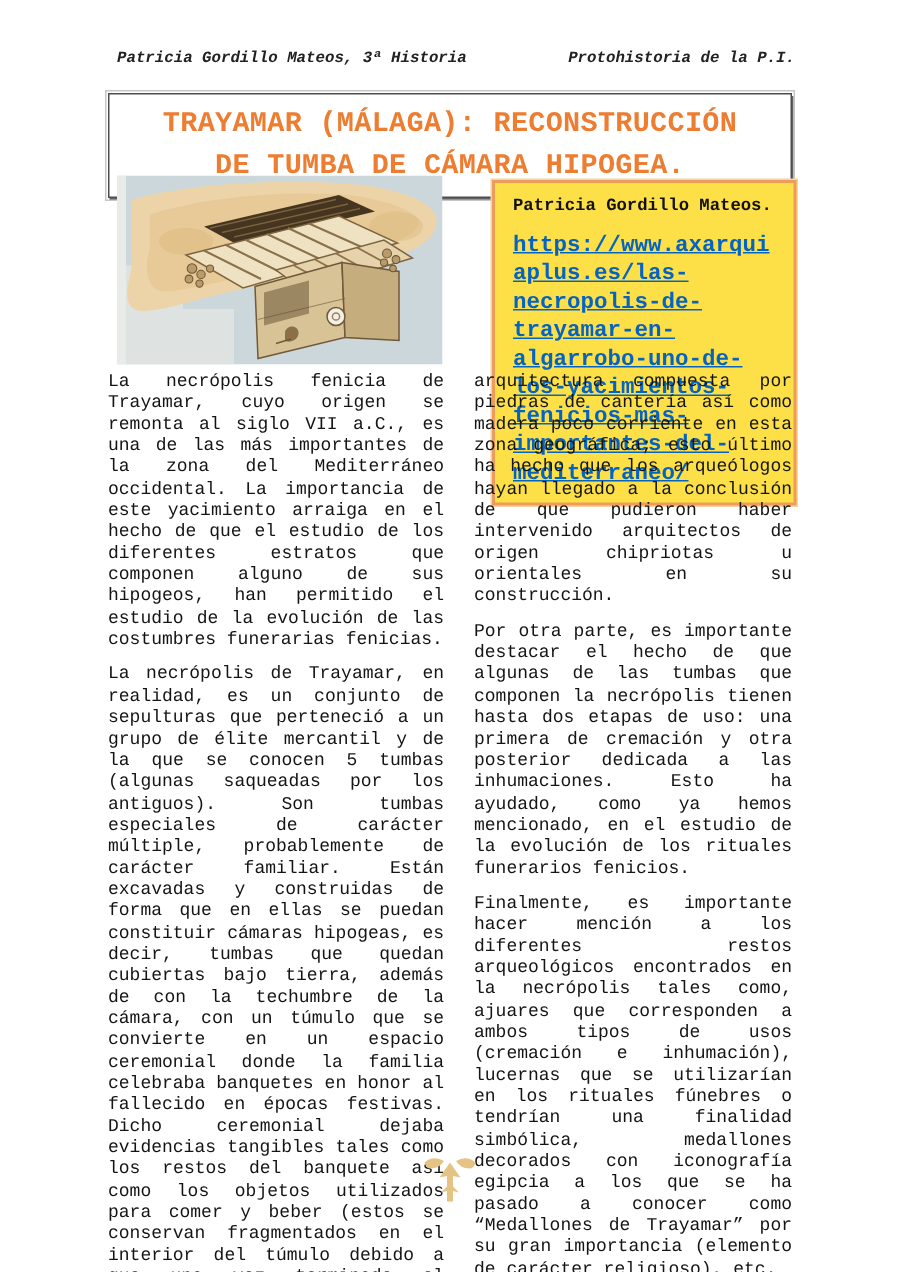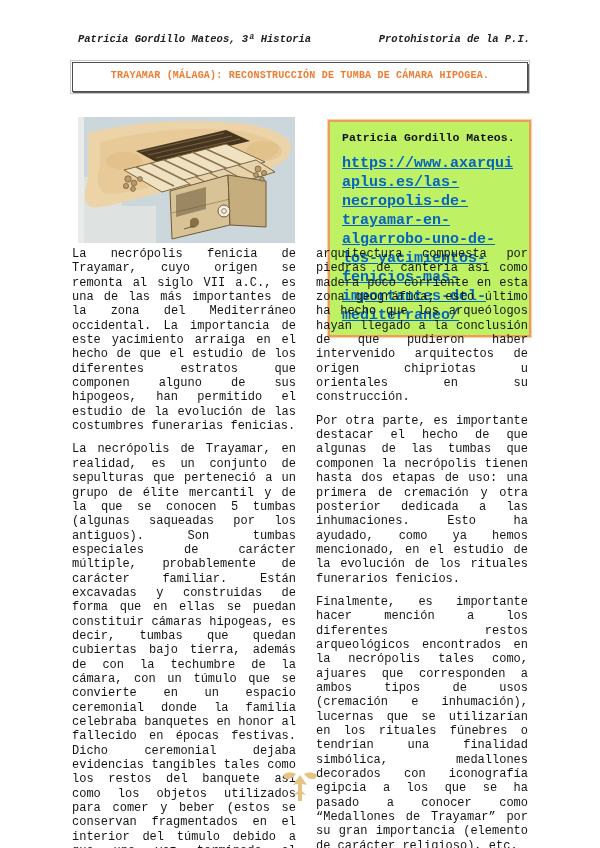--- a/index.html
+++ b/index.html
@@ -23,35 +23,35 @@
     box-sizing:border-box;
     border:1px solid #4d4d4d;
     outline:1px solid #c3c7c9;
     outline-offset:1px;
     box-shadow:1px 2px 0 rgba(70,70,70,.85);
     background:#ffffff;
     padding:6px 20px 7px 20px;
   }
   .title-box h1{
     margin:0;text-align:center;
-    font-size:10px;line-height:1.45;font-weight:700;
+    font-size:19px;line-height:1.45;font-weight:700;
     color:#ED7D31;letter-spacing:.2px;
   }
   
   .figure{
     position:absolute;left:78px;top:117px;width:217px;height:126px;
   }
   .figure svg{display:block;width:100%;height:100%;}
   
   .info-box{
     position:absolute;left:328px;top:120px;width:203px;
     box-sizing:border-box;
     border:2px solid #ED9C5C;
     box-shadow:0 0 0 1px #F8D2A6;
-    background:#bef264;
+    background:#fde047;
     padding:9px 12px 10px 12px;
   }
   .info-box .author{
     font-size:11.5px;font-weight:700;color:#111;margin:0 0 10px 0;
   }
   .info-box a{
     font-size:15px;font-weight:600;line-height:19px;
     color:#0563C1;text-decoration:underline;
     word-break:break-word;display:block;
   }

